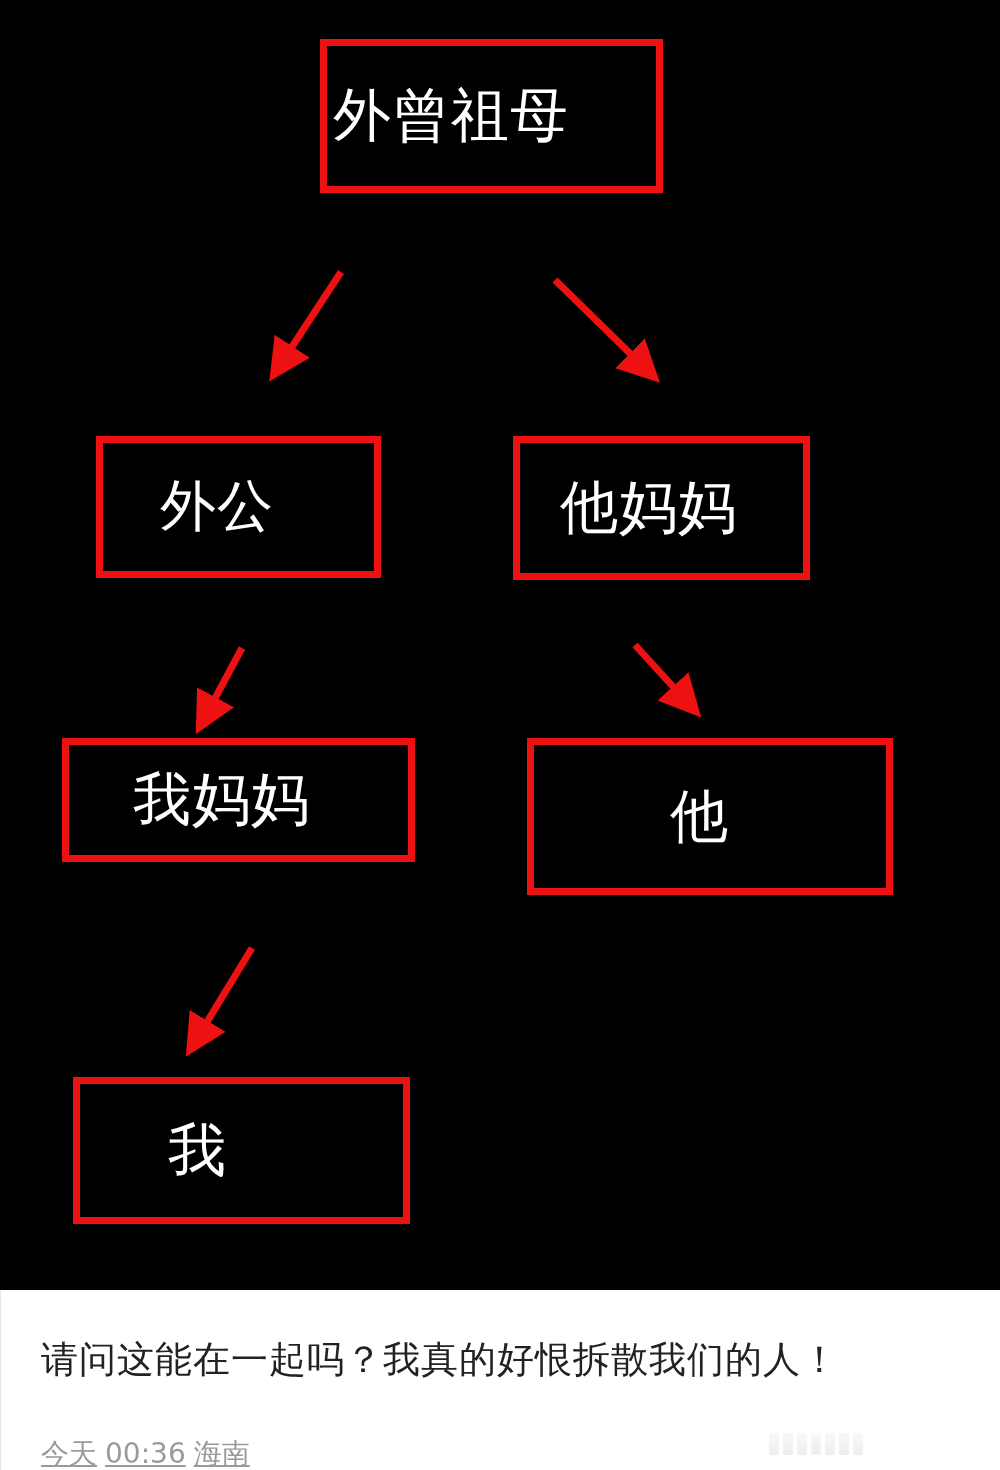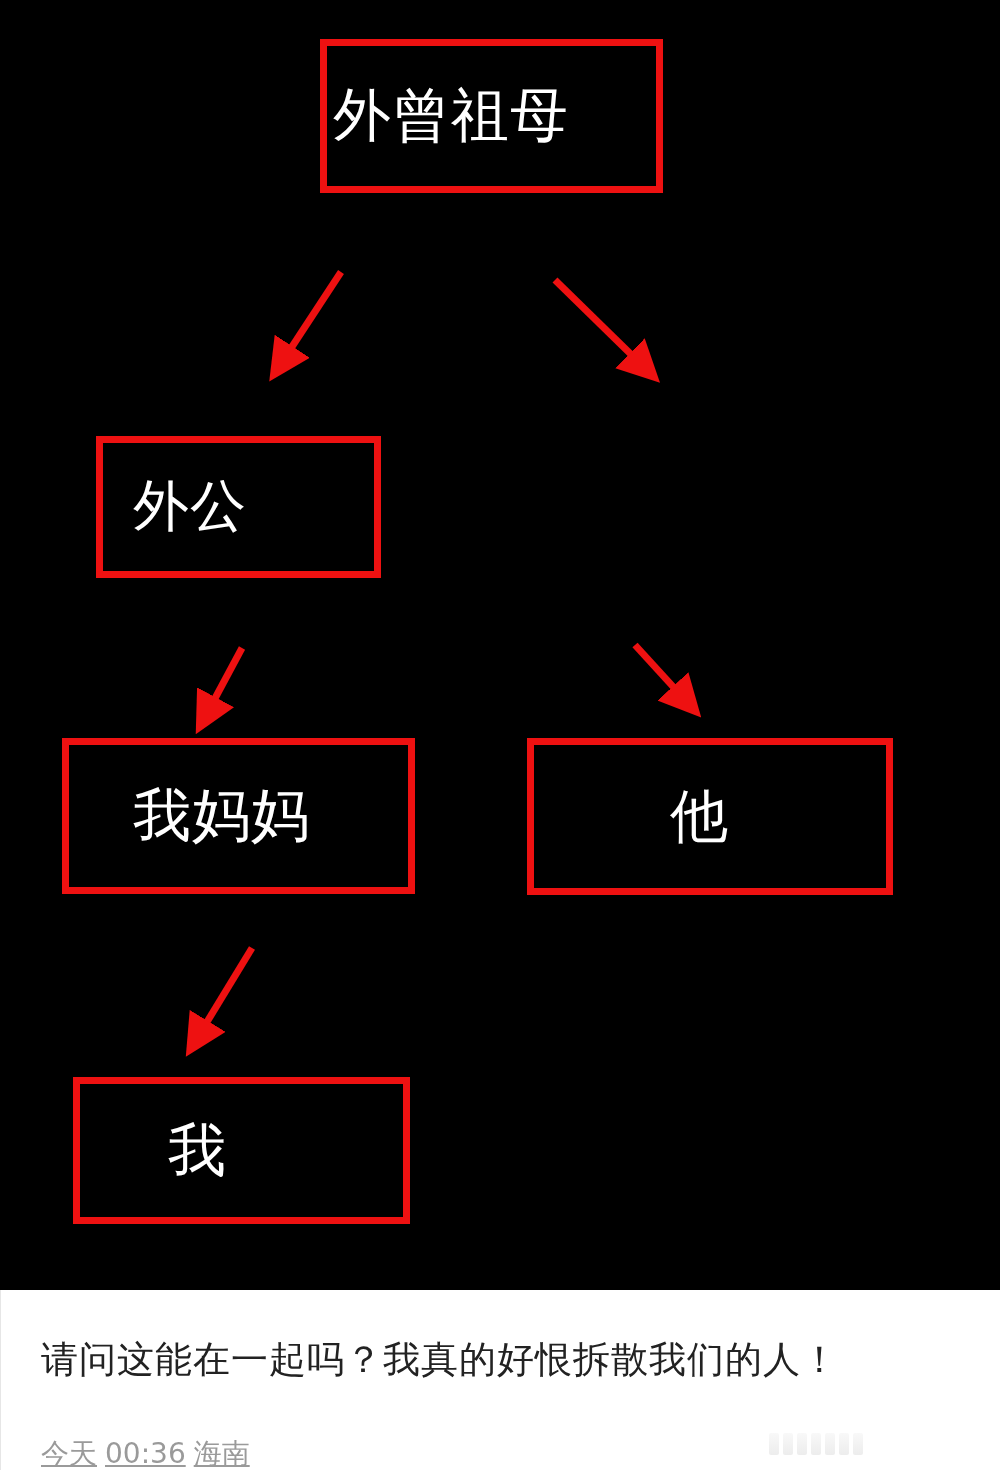--- a/index.html
+++ b/index.html
@@ -30,24 +30,27 @@
       <line x1="555" y1="280" x2="646" y2="369" marker-end="url(#ah)"></line>
       <line x1="242" y1="648" x2="205" y2="717" marker-end="url(#ah)"></line>
       <line x1="635" y1="645" x2="688" y2="703" marker-end="url(#ah)"></line>
       <line x1="252" y1="948" x2="196" y2="1040" marker-end="url(#ah)"></line>
     </g>
   </svg>
 
   <div class="node" style="left:320px; top:30px; width:343px; height:154px; padding-left:6px; font-size:58px;margin-top:9px;">
     <span>外曾祖母</span>
   </div>
-  <div class="node" style="left:96px; top:436px; width:285px; height:142px; padding-left:30px; font-size:56px;">
+  <div class="node" style="left:96px; top:436px; width:285px; height:142px; padding-left:57px; font-size:56px;">
     <span>外公</span>
   </div>
-  <div class="node" style="left:62px; top:738px; width:353px; height:156px; padding-left:64px; font-size:58px;">
+  <div class="node" style="left:513px; top:436px; width:297px; height:144px; padding-left:40px; font-size:58px;">
+    <span>他妈妈</span>
+  </div>
+  <div class="node" style="left:62px; top:738px; width:353px; height:124px; padding-left:64px; font-size:58px;">
     <span>我妈妈</span>
   </div>
   <div class="node" style="left:527px; top:738px; width:366px; height:157px; padding-left:136px; font-size:58px;">
     <span>他</span>
   </div>
   <div class="node" style="left:73px; top:1077px; width:337px; height:147px; padding-left:88px; font-size:58px;">
     <span>我</span>
   </div>
 </div>
 

